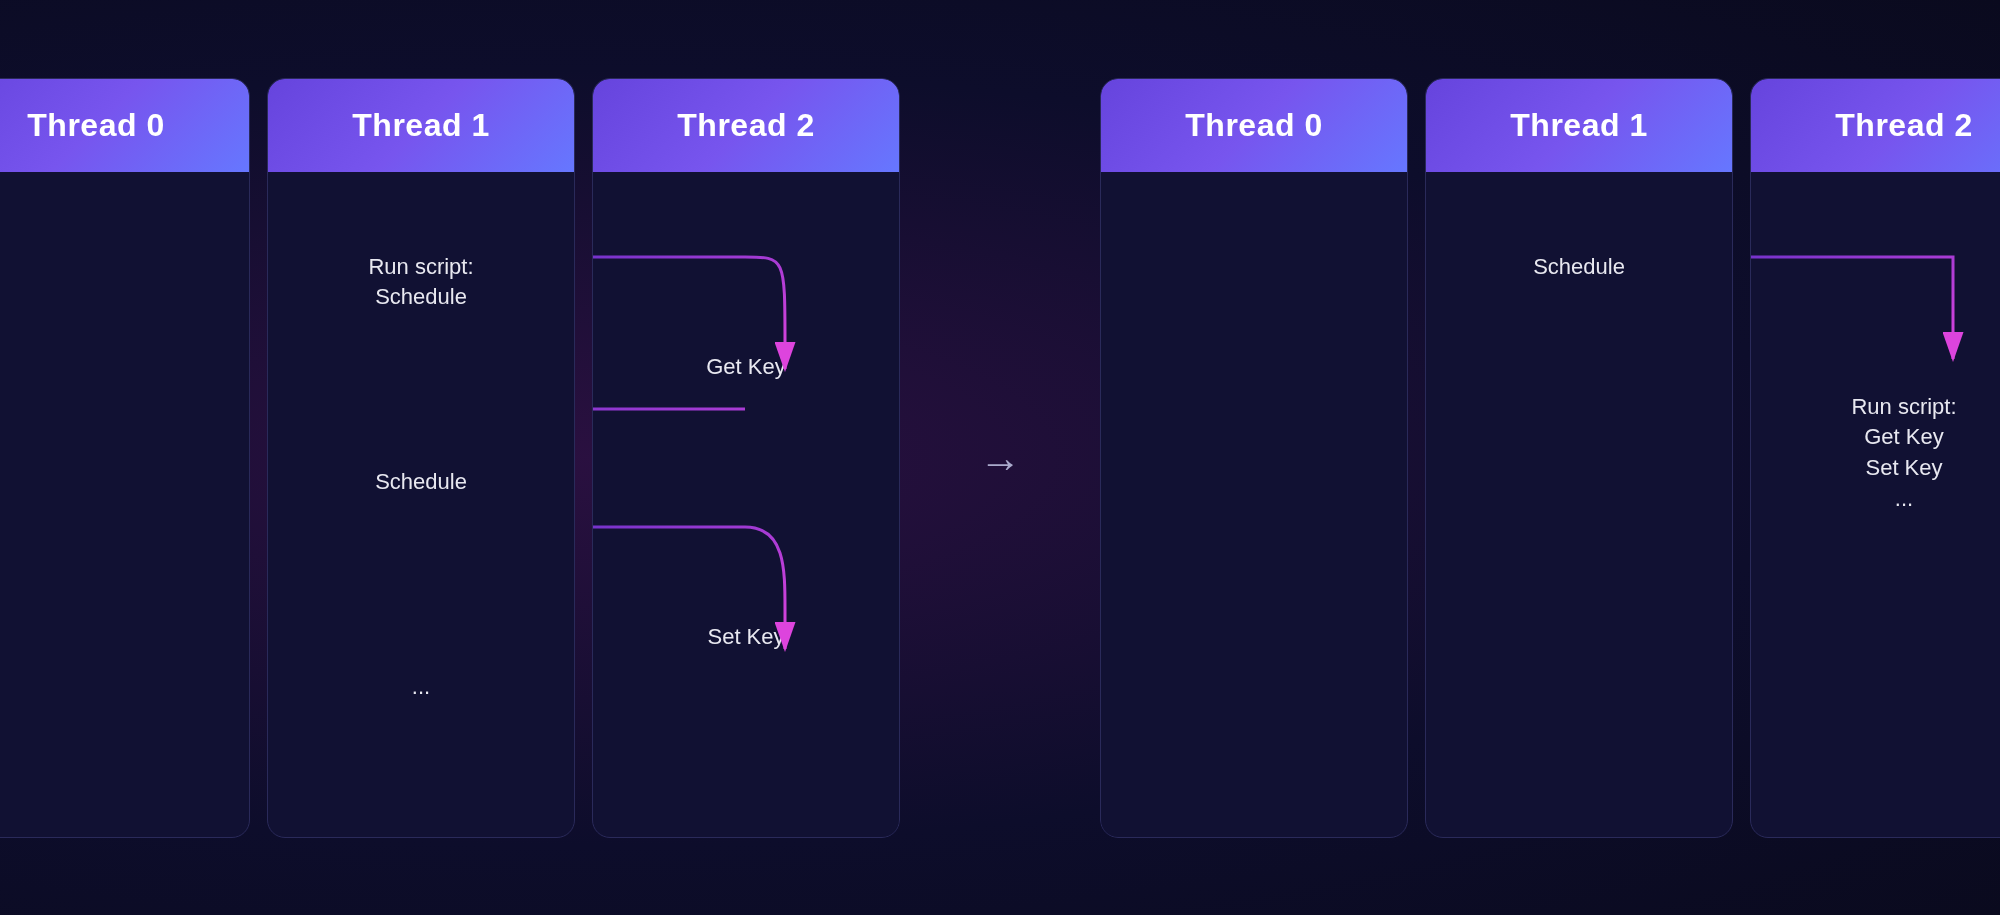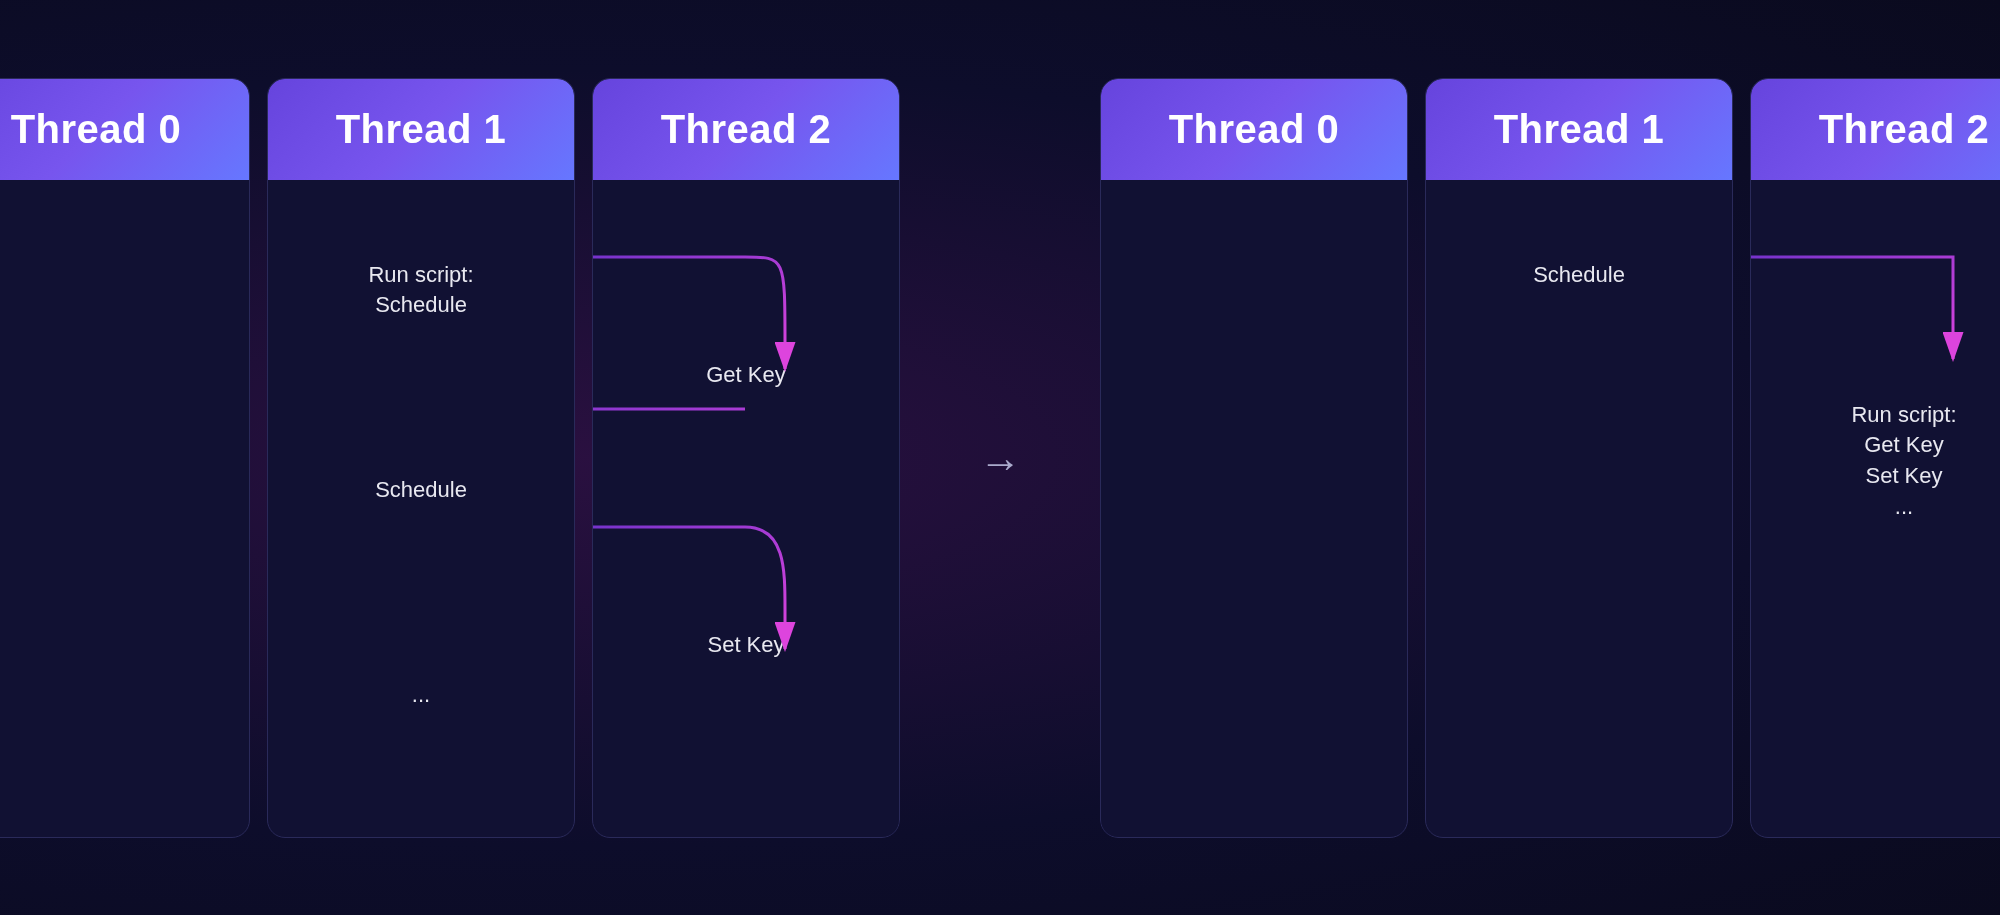--- a/index.html
+++ b/index.html
@@ -48,21 +48,21 @@
 
     .thread-header {
       background: linear-gradient(135deg, #6644dd 0%, #7755ee 50%, #6677ff 100%);
       padding: 28px 20px 28px 20px;
       text-align: center;
       border-radius: 16px 16px 0 0;
     }
 
     .thread-header-text {
       color: #ffffff;
-      font-size: 40px;
+      font-size: 32px;
       font-weight: 800;
       letter-spacing: 0.5px;
     }
 
     .thread-body {
       flex: 1;
       padding: 25px 20px;
       position: relative;
       min-height: 600px;
     }

